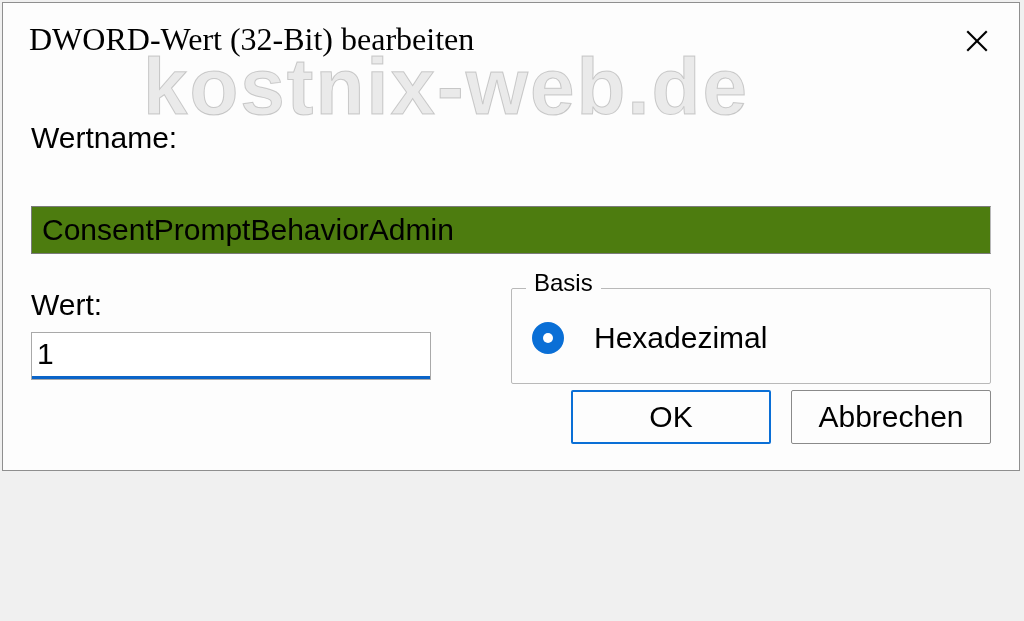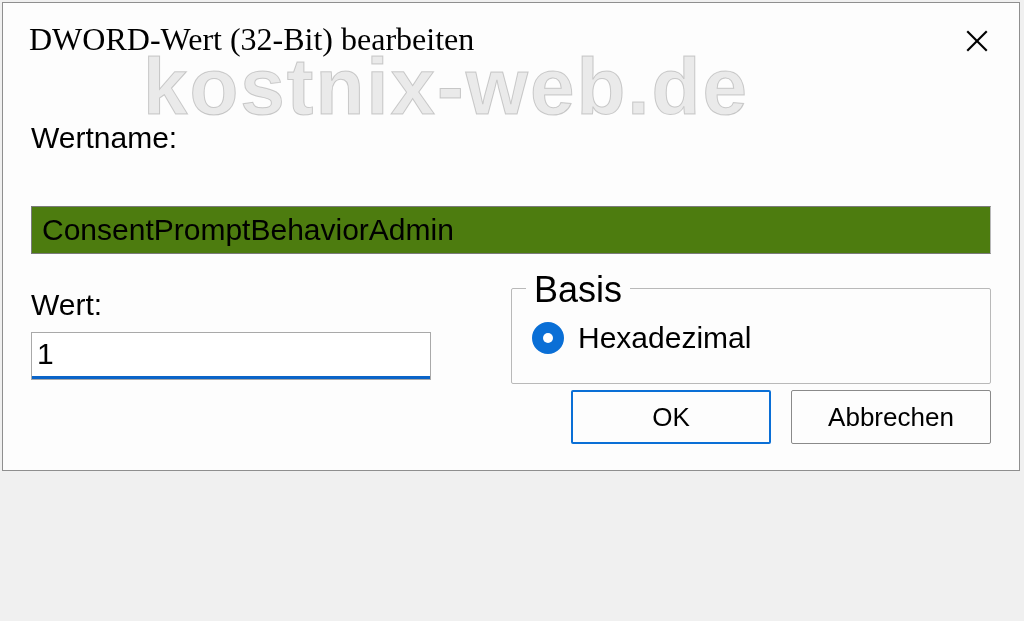--- a/index.html
+++ b/index.html
@@ -92,28 +92,29 @@
     position: relative;
     width: 480px;
     box-sizing: border-box;
   }
   .legend {
     position: absolute;
     top: -20px;
     left: 14px;
     background: #fdfdfd;
     padding: 0 8px;
-    font-size: 36px;
+    font-size: 24px;
     color: #000;
   }
   .radio-row {
     display: flex;
     align-items: center;
     margin: 8px 0 18px 0;
     cursor: pointer;
+    gap: 16px;
   }
   .radio-row:last-child { margin-bottom: 0; }
   .radio {
     width: 28px;
     height: 28px;
     border-radius: 50%;
     border: 2px solid #555;
     margin-right: 14px;
     display: flex;
     align-items: center;
@@ -137,21 +138,21 @@
     right: 28px;
     bottom: 26px;
     display: flex;
     gap: 20px;
   }
   .btn {
     min-width: 200px;
     height: 54px;
     background: #fdfdfd;
     border: 1px solid #8a8a8a;
-    font-size: 26px;
+    font-size: 30px;
     font-family: inherit;
     color: #000;
     cursor: pointer;
     border-radius: 2px;
   }
   .btn.primary {
     border: 2px solid #0a6fd6;
   }
   .watermark {
     position: absolute;

